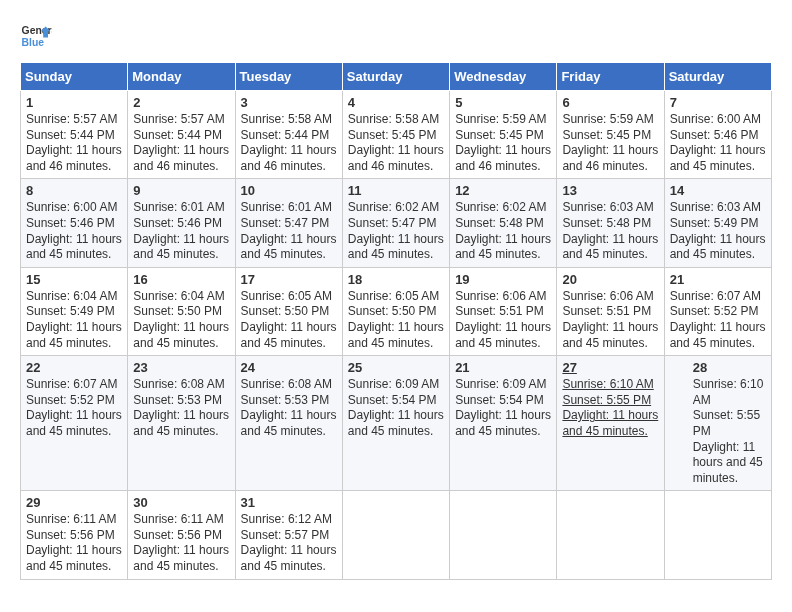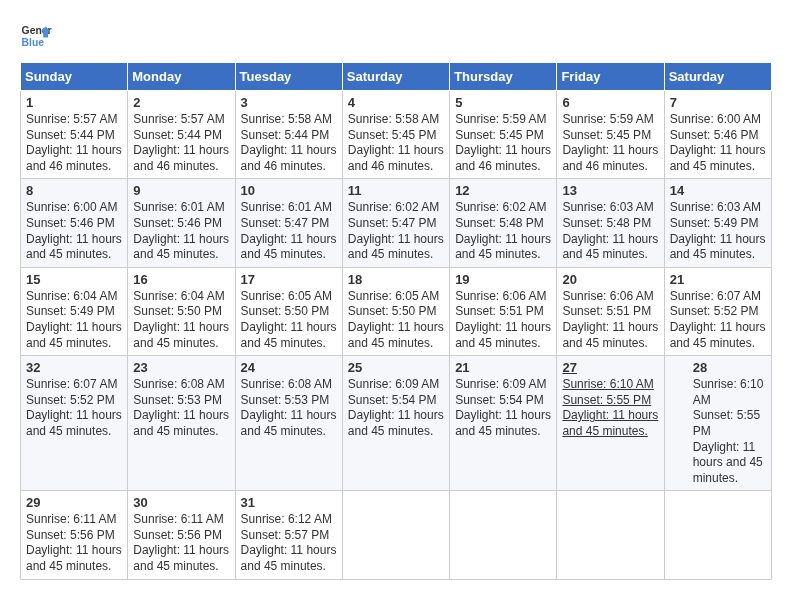--- a/index.html
+++ b/index.html
@@ -96,21 +96,21 @@
   </div>
 </div>
 
 <table>
   <thead>
     <tr>
     <th>Sunday</th>
         <th>Monday</th>
         <th>Tuesday</th>
         <th>Saturday</th>
-        <th>Thursday</th>
+        <th>Wednesday</th>
         <th>Friday</th>
         <th>Saturday</th>
       </tr>
   </thead>
   <tbody id="calendar-body">
       <tr>
         <td>
           <span class="day-num">1</span>
           <div class="cell-content">Sunrise: 5:57 AM<br>Sunset: 5:44 PM<br>Daylight: 11 hours and 46 minutes.</div>
         </td>
@@ -194,21 +194,21 @@
           <span class="day-num">20</span>
           <div class="cell-content">Sunrise: 6:06 AM<br>Sunset: 5:51 PM<br>Daylight: 11 hours and 45 minutes.</div>
         </td>
         <td>
           <span class="day-num">21</span>
           <div class="cell-content">Sunrise: 6:07 AM<br>Sunset: 5:52 PM<br>Daylight: 11 hours and 45 minutes.</div>
         </td>
       </tr>
       <tr style="background: rgb(245, 247, 250);">
         <td style="background: rgb(245, 247, 250);">
-          <span class="day-num">32</span>
+          <span class="day-num">22</span>
           <div class="cell-content">Sunrise: 6:07 AM<br>Sunset: 5:52 PM<br>Daylight: 11 hours and 45 minutes.</div>
         </td>
         <td style="background: rgb(245, 247, 250);">
           <span class="day-num">23</span>
           <div class="cell-content">Sunrise: 6:08 AM<br>Sunset: 5:53 PM<br>Daylight: 11 hours and 45 minutes.</div>
         </td>
         <td style="background: rgb(245, 247, 250);">
           <span class="day-num">24</span>
           <div class="cell-content">Sunrise: 6:08 AM<br>Sunset: 5:53 PM<br>Daylight: 11 hours and 45 minutes.</div>
         </td>

